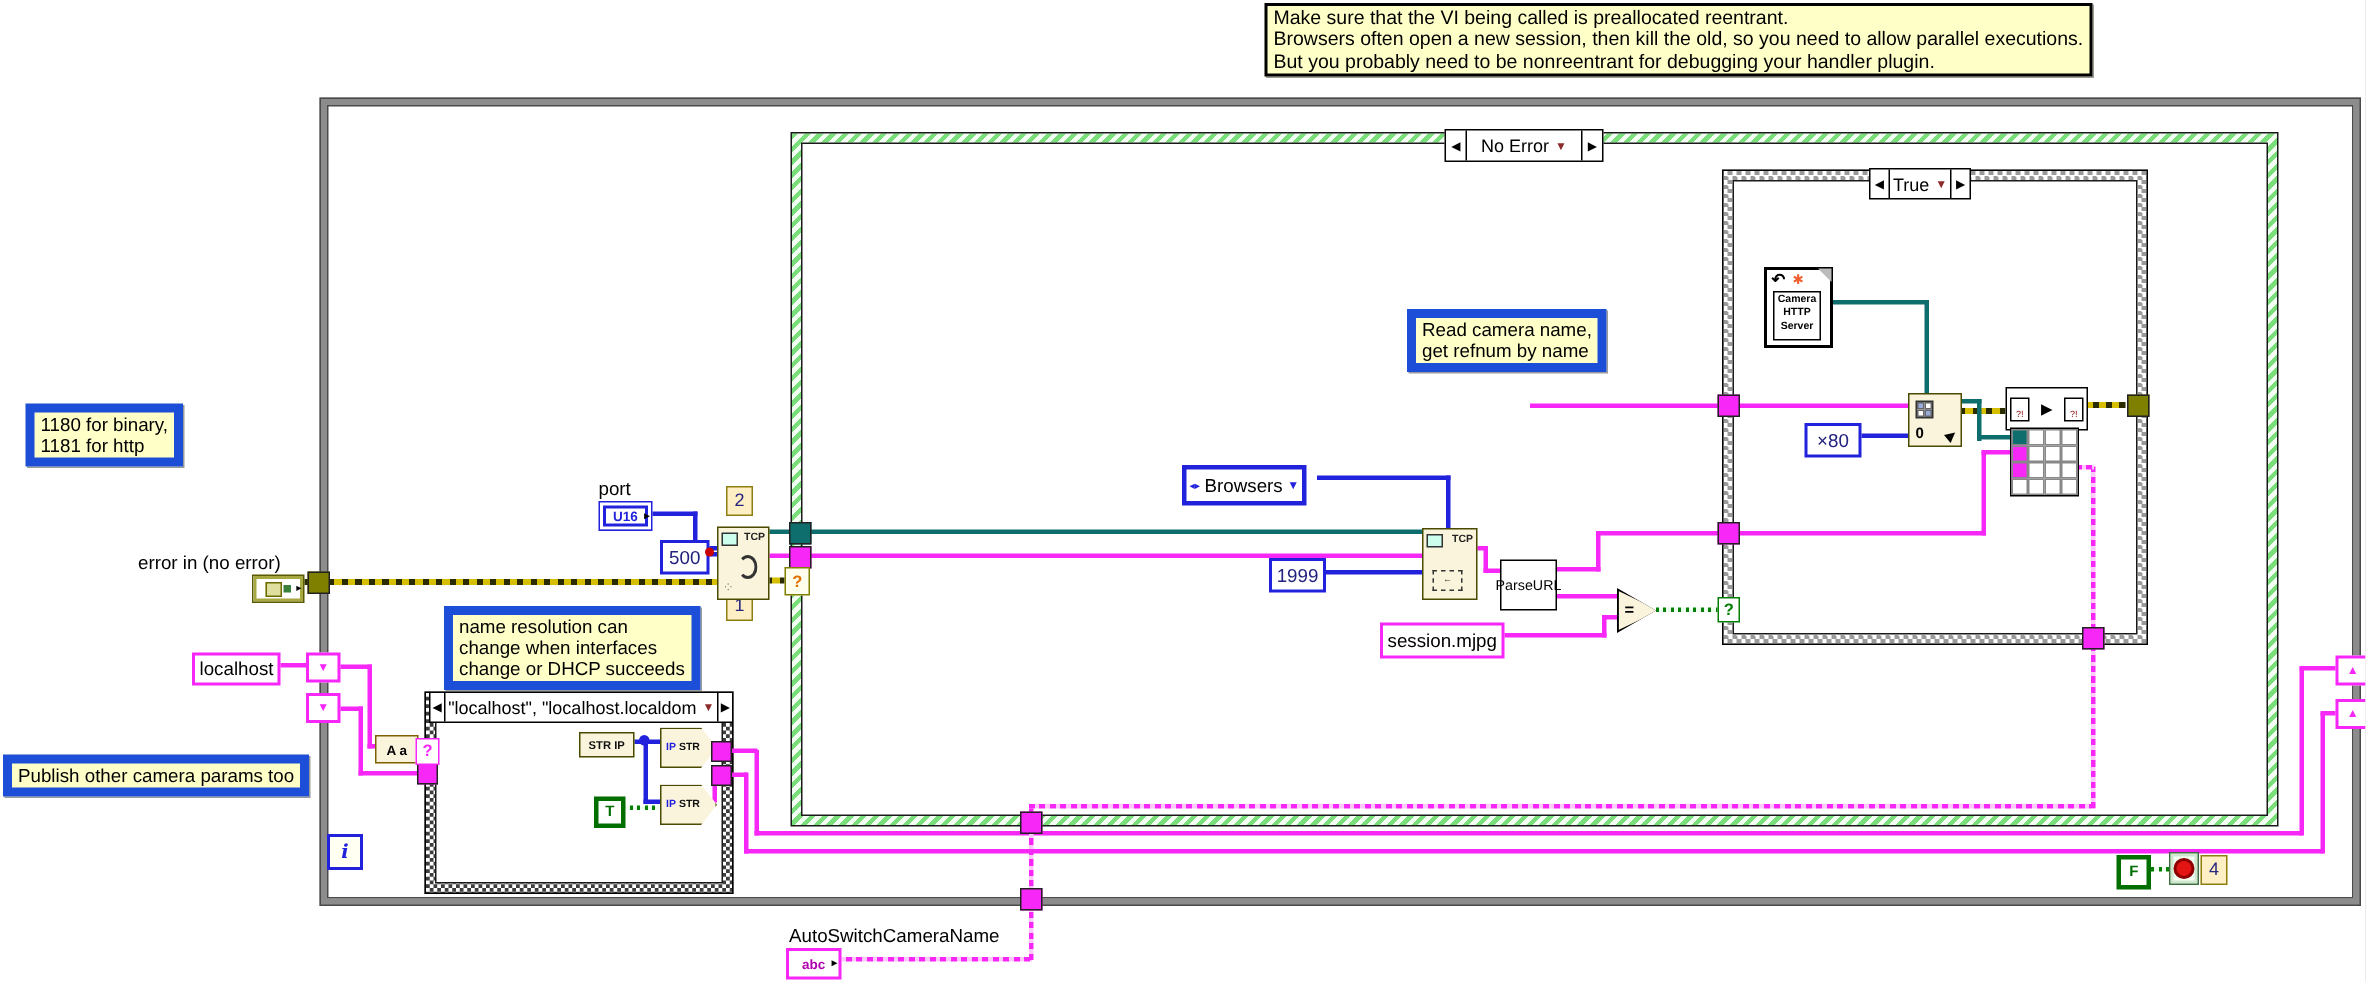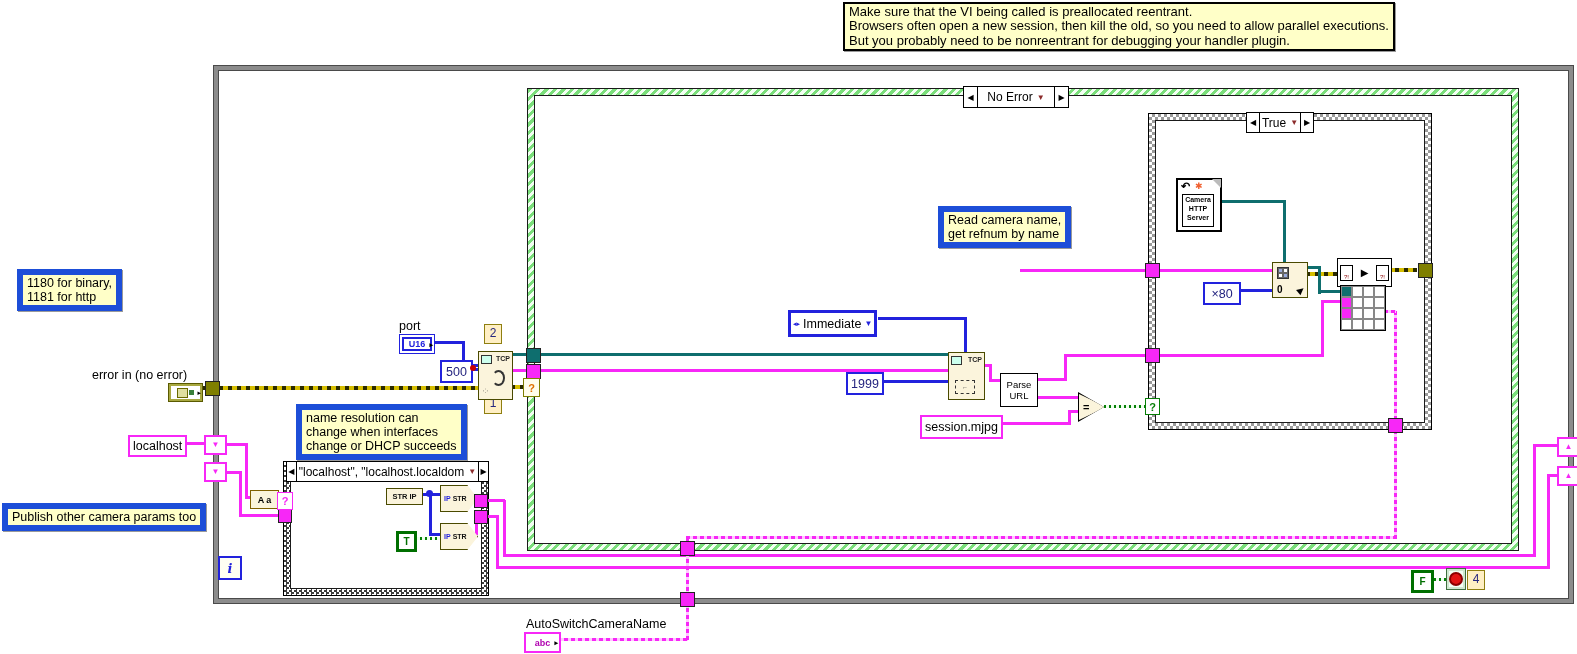--- a/index.html
+++ b/index.html
@@ -148,21 +148,21 @@
     <span>abc</span>
     <span class="nub">▸</span>
   </div>
 
   <div class="cstr" style="left:128px;top:435px;height:18px">localhost</div>
   <div class="cnum" style="left:440px;top:360px;width:29px;height:19px">500</div>
   <div class="cnum" style="left:846px;top:372px;width:34px;height:19px">1999</div>
   <div class="cstr" style="left:920px;top:415px;height:20px">session.mjpg</div>
   <div class="cenum" style="left:788px;top:310px;height:21px">
     <span style="color:#2222DD;font-size:7px">◂▸</span>
-    <span>Immediate</span>
+    <span>Browsers</span>
     <span style="color:#2222DD;font-size:8px">▼</span>
   </div>
   <div class="cnum" style="left:1203px;top:282px;width:34px;height:19px">×80</div>
   <div class="cbool" style="left:396px;top:531px;width:15px;height:15px">T</div>
   <div class="cbool" style="left:1411px;top:570px;width:17px;height:17px">F</div>
 
   <div class="term" style="left:218px;top:556px;width:20px;height:20px;border:2px solid #2222DD;background:#FFFFF2;color:#2222DD;font:italic bold 13px 'DejaVu Serif',serif">i</div>
   <div class="term" style="left:1446px;top:568px;width:18px;height:20px;border:1px solid #3F6F3F;background:#F4FFF4;box-shadow:inset 0 0 0 2px #CFE7CF">
     <span style="width:10px;height:10px;background:#E21414;border:2px solid #8B0000;border-radius:50%"></span>
   </div>
@@ -173,21 +173,21 @@
     <span class="ear" style="left:13px;top:18px"></span>
     <span style="position:absolute;left:4px;bottom:4px;font-size:6px;color:#333">⁘</span>
   </div>
 
   <div class="fn" style="left:948px;top:352px;width:35px;height:46px">
     <span class="minipc" style="left:2px;top:3px"></span>
     <span class="tcpcap" style="right:2px;top:3px">TCP</span>
     <span class="dashbox" style="left:6px;bottom:5px;width:18px;height:12px">←</span>
   </div>
 
-  <div class="whitefn" style="left:1000px;top:373px;width:36px;height:32px;display:flex;flex-direction:column;align-items:center;justify-content:center;font-size:9.5px;line-height:11px">
+  <div class="whitefn" style="left:1000px;top:373px;width:36px;height:32px;display:flex;align-items:center;justify-content:center;font-size:9.5px;line-height:11px">
     <span>Parse</span>
     <span>URL</span>
   </div>
 
   <div class="eq-outer" style="left:1078px;top:392px;width:26px;height:30px">
     <div class="eq-inner" style="width:23px;height:26px">
         <span>=</span>
       </div>
   </div>
 

